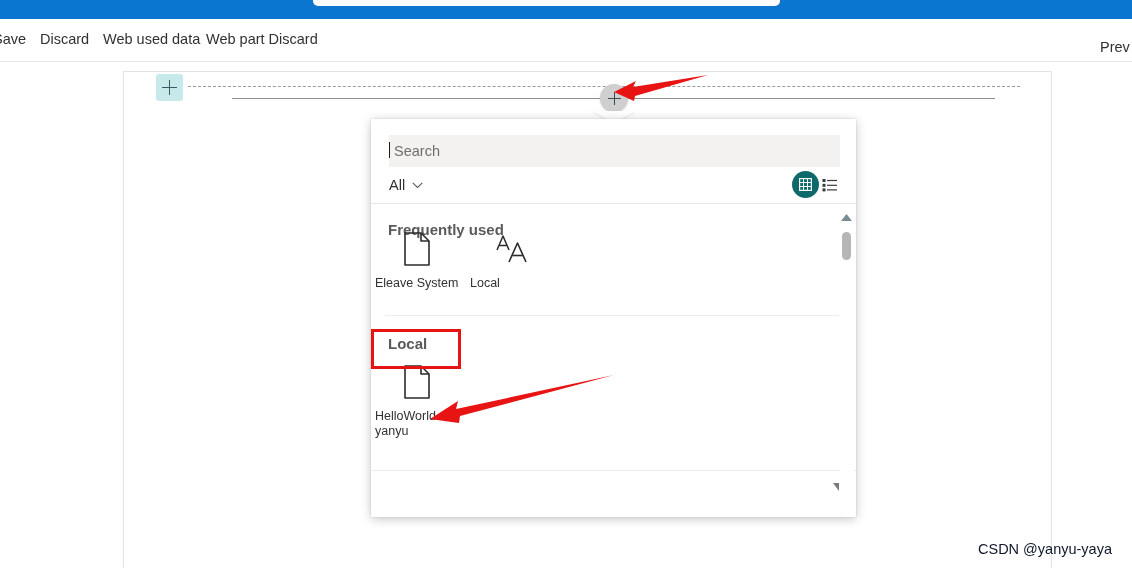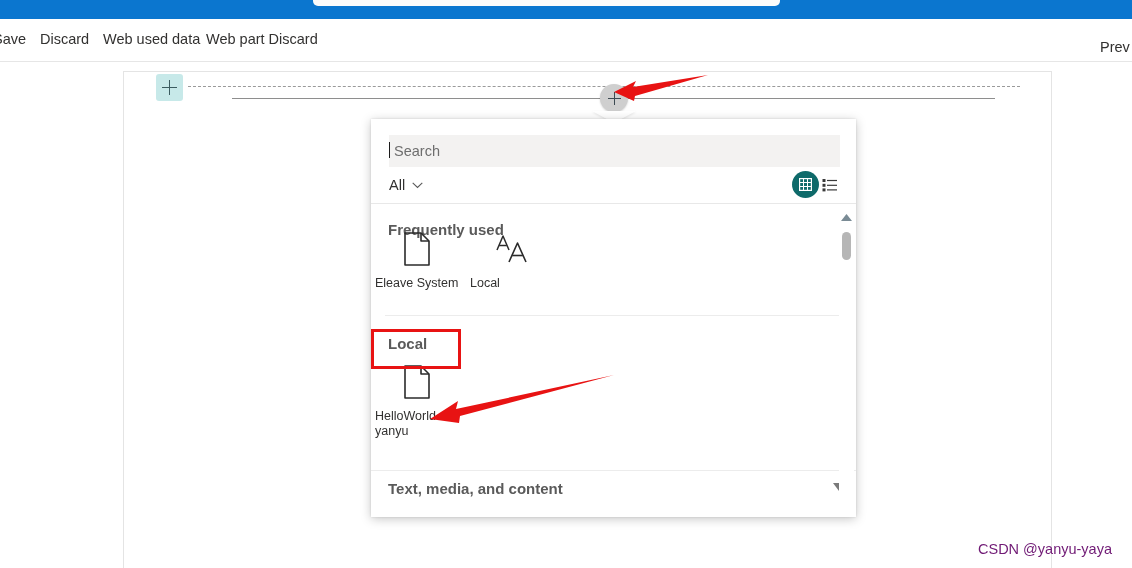--- a/index.html
+++ b/index.html
@@ -319,21 +319,21 @@
     pointer-events: none;
   }
   #annotation-arrow-add { left: 614px; top: 74px; }
   #annotation-arrow-webpart { left: 430px; top: 375px; }
 
   
   #watermark {
     position: absolute;
     left: 978px; top: 541px;
     font-size: 14.5px;
-    color: #701a75;
+    color: #0f172a;
     white-space: nowrap;
   }
 </style>
 </head>
 <body>
 
 <div id="browser-bar">
   <div id="browser-omnibox"></div>
 </div>
 
@@ -396,21 +396,20 @@
     </div>
   </div>
 
   <div id="panel-body">
     <div class="group-heading" id="heading-frequently-used">Frequently used</div>
     <div class="group-divider" id="divider-local"></div>
     <div class="group-heading" id="heading-local">Local</div>
   </div>
 
   <div id="panel-footer">
-    <div id="heading-text-media-content">Text, media, and content</div>
     <svg id="scroll-down-arrow" width="12" height="8" viewBox="0 0 12 8">
       <path d="M0 0 L12 0 L6 8 Z" fill="#7a7a7a"></path>
     </svg>
   </div>
 </div>
 
 <div class="webpart-tile" id="tile-eleave-system">
   <div class="tile-icon">
     <svg width="28" height="34" viewBox="0 0 28 34">
       <path d="M2 1 H18 L26 9 V33 H2 Z" fill="none" stroke="#2b2b2b" stroke-width="1.6" stroke-linejoin="round"></path>

